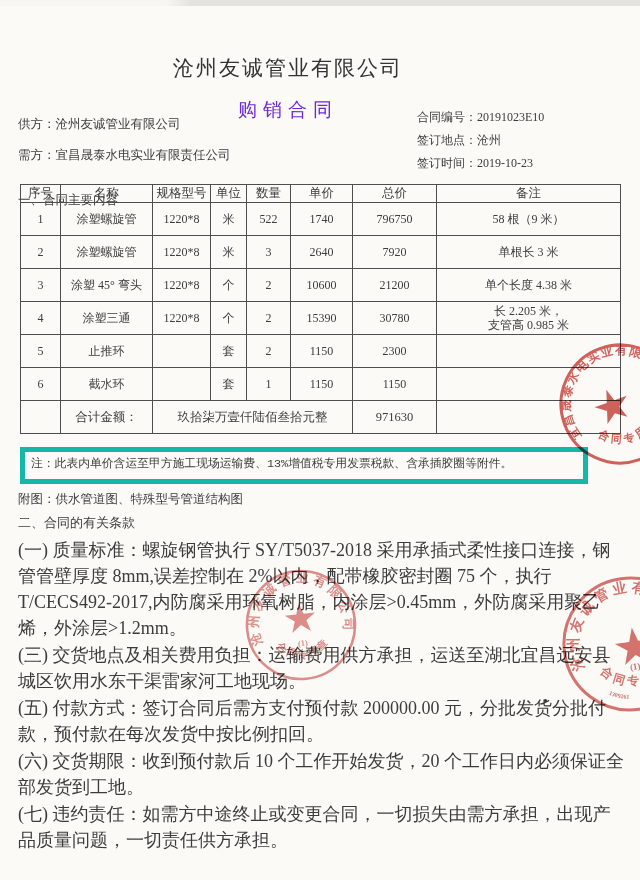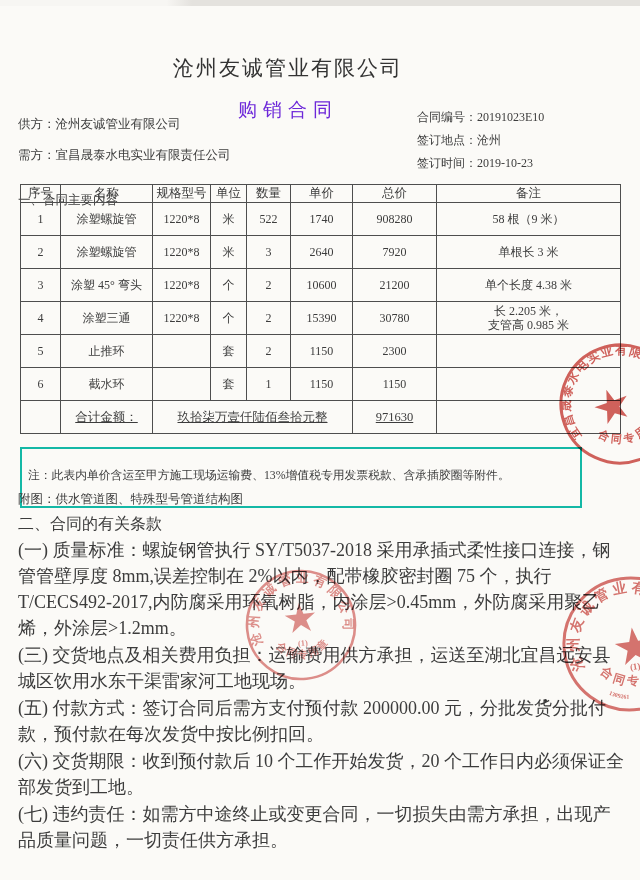--- a/index.html
+++ b/index.html
@@ -15,26 +15,26 @@
   .meta-buyer{top:147px;left:18px;}
   .meta-right{top:106px;left:417px;line-height:23px;font-size:12px;}
   .sec-title{top:164px;left:18px;font-size:12.5px;margin-top:28px;}
   table.items{position:absolute;top:184px;left:20px;width:600px;border-collapse:collapse;table-layout:fixed;}
   table.items th,table.items td{border:1px solid #4e4e4e;font-weight:normal;font-size:12px;
         text-align:center;padding:0 2px;overflow:hidden;}
   table.items thead tr{height:15px;}
   table.items tbody tr{height:33px;}
   table.items th{font-size:12.5px;}
   td.c7{white-space:pre-line;font-size:11.5px;line-height:14px;}
-  tr.total-row{height:31px;text-decoration:underline;}
+  tr.total-row{height:31px;}
   tr.total-row td{font-size:12.5px;}
-  .note-box{top:447px;left:20px;width:546px;height:19px;border:2px solid #14b8a6;
-        padding:19px 6px;font-size:11.8px;white-space:nowrap;}
+  .note-box{top:447px;left:20px;width:546px;height:19px;border:5px solid #14b8a6;
+        padding:4px 6px;font-size:11.8px;white-space:nowrap;font-family:Liberation Mono, monospace;}
   .attach-line{top:491px;left:18px;font-size:12.5px;}
-  .terms-title{top:514px;left:18px;font-size:16px;}
+  .terms-title{top:514px;left:18px;font-size:13px;}
   .terms{top:537px;left:18px;width:607px;}
   p.term{margin:0 0 1px 0;font-size:18px;line-height:26px;text-align:left;}
   p.term.hang{padding-left:28px;text-indent:-28px;}
   .stamp{position:absolute;mix-blend-mode:multiply;pointer-events:none;}
   .stamp svg{overflow:visible;display:block;}
   .stamp text,.stamp textPath{font-family:"Liberation Serif","DejaVu Serif",serif;font-weight:bold;}
   .artifact-dot{top:699px;left:544px;width:3px;height:3px;background:#333;border-radius:50%;}
 </style>
 </head>
 <body>
@@ -82,21 +82,21 @@
         </tr>
     </thead>
     <tbody>
         <tr>
           <td class="c0">1</td>
           <td class="c1">涂塑螺旋管</td>
           <td class="c2">1220*8</td>
           <td class="c3">米</td>
           <td class="c4">522</td>
           <td class="c5">1740</td>
-          <td class="c6">908280</td>
+          <td class="c6">796750</td>
           <td class="c7">58 根（9 米）</td>
         </tr>
         <tr>
           <td class="c0">2</td>
           <td class="c1">涂塑螺旋管</td>
           <td class="c2">1220*8</td>
           <td class="c3">米</td>
           <td class="c4">3</td>
           <td class="c5">2640</td>
           <td class="c6">7920</td>

